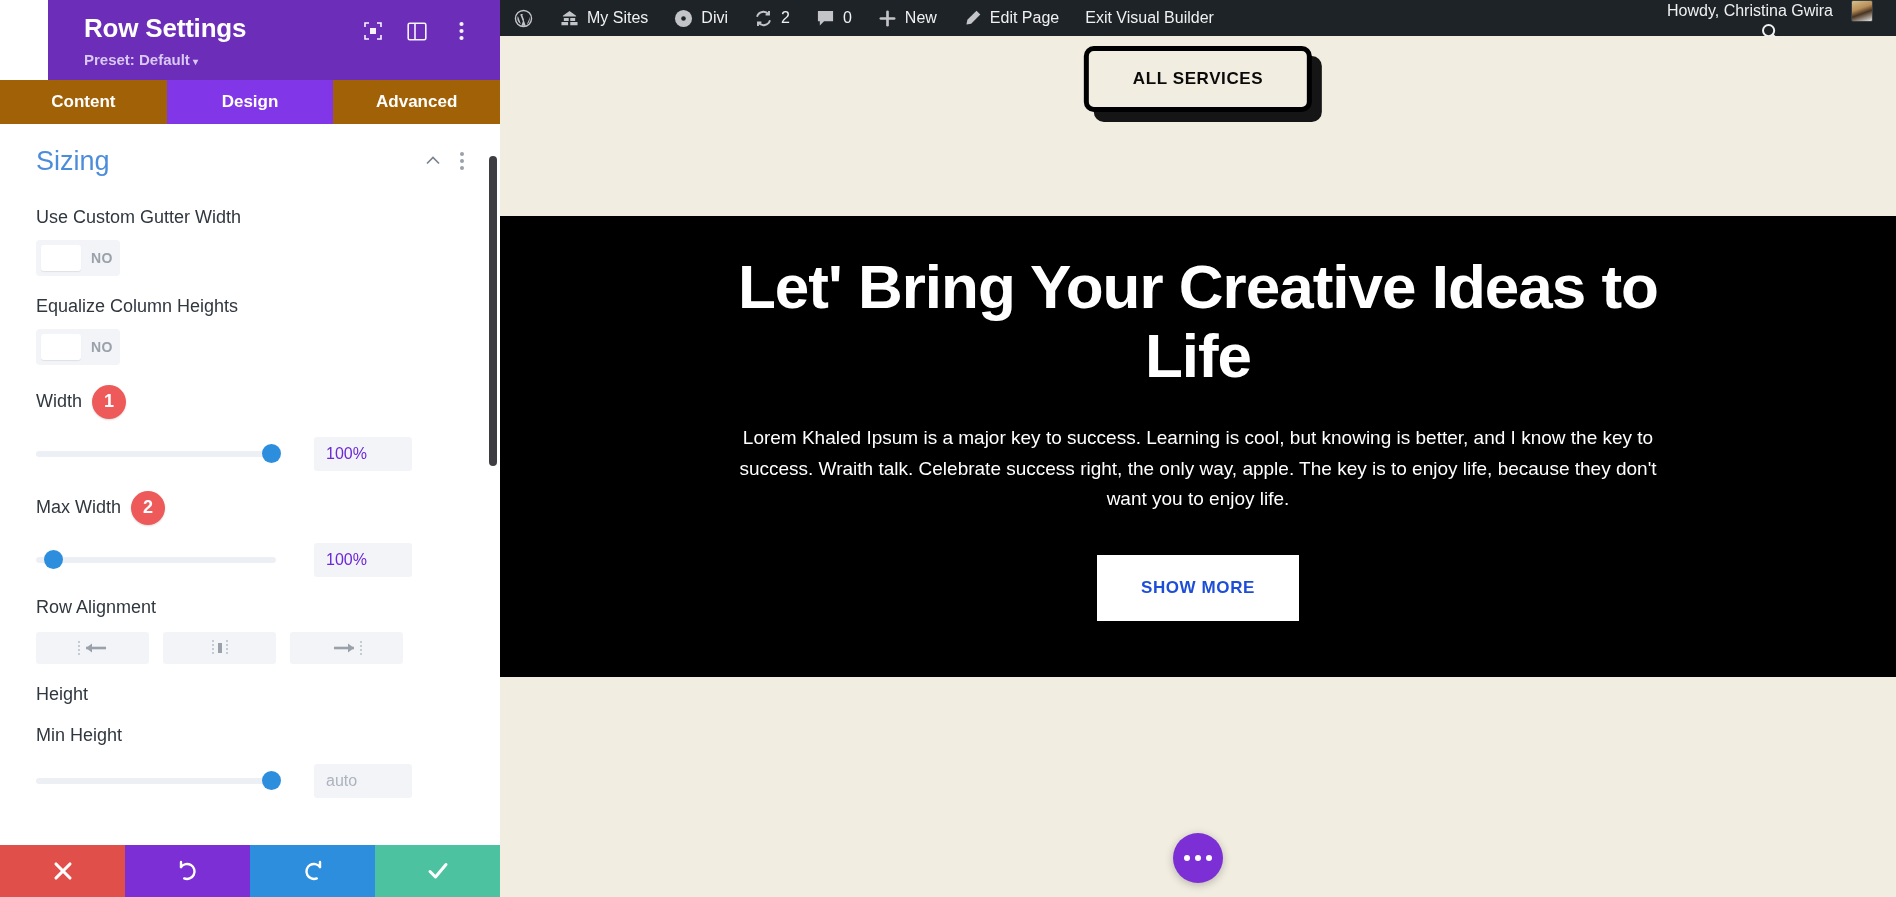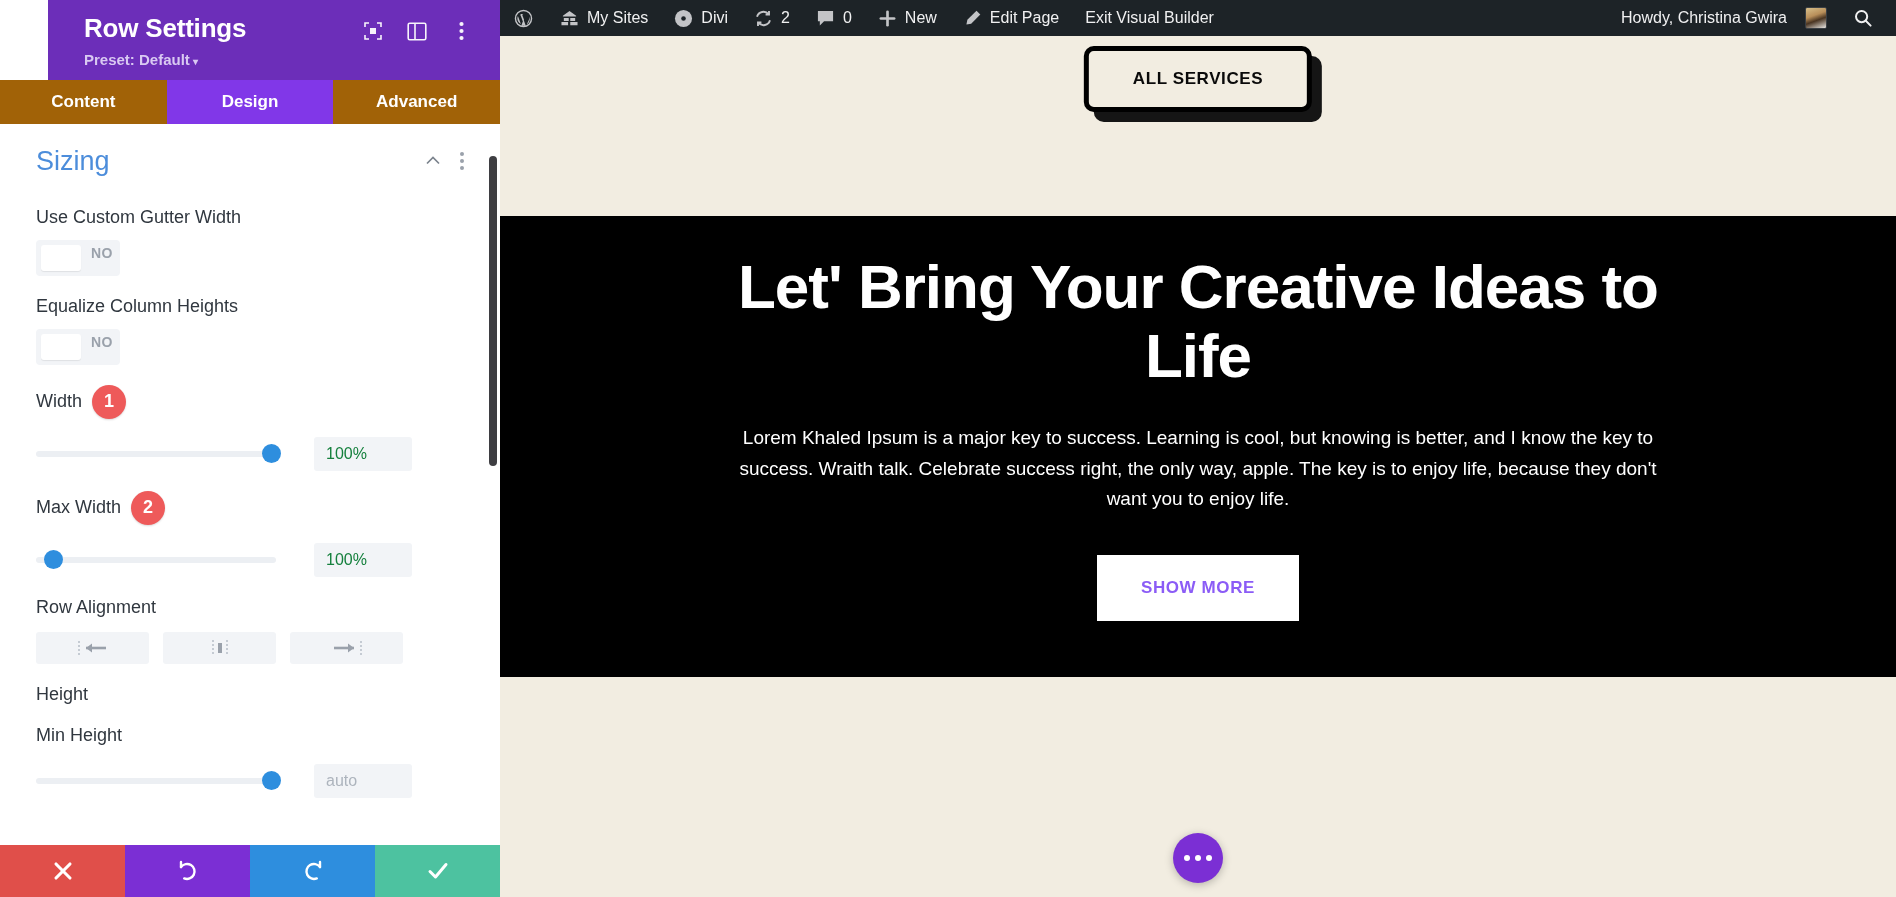--- a/index.html
+++ b/index.html
@@ -51,35 +51,35 @@
     font-size:18px; color:#30373f; display:flex; align-items:center; gap:10px;
     font-weight:400;
   }
   .badge{
     width:34px;height:34px;border-radius:50%;
     background:#ee5a5a; color:#fff; font-size:18px; font-weight:700;
     display:flex;align-items:center;justify-content:center;
     box-shadow:0 1px 2px rgba(0,0,0,.15);
   }
   .toggle{
-    margin-top:12px; display:inline-flex; 
+    margin-top:12px; display:inline-flex; align-items:center;
     background:#f2f4f7; border-radius:4px; padding:5px; gap:10px; width:84px;
   }
   .toggle .knob{ width:40px;height:26px;background:#fff;border-radius:3px;
      box-shadow:0 1px 1px rgba(0,0,0,.08);}
   .toggle .lbl{ font-size:14px;font-weight:700;color:#9aa1ab; letter-spacing:.5px;}
 
   .slider-row{ margin-top:18px; display:flex; align-items:center; gap:0; }
   .slider{ position:relative; width:245px; height:22px; display:flex; align-items:center;}
   .slider .track{ position:absolute; left:0; right:5px; height:6px; background:#eceff3; border-radius:3px;}
   .slider .thumb{ position:absolute; width:19px;height:19px;border-radius:50%;background:#2e8ede;}
   .num-input{
     margin-left:33px; width:98px; height:34px; background:#f2f4f7; border-radius:3px;
     display:flex; align-items:center; padding-left:12px;
-    font-size:16px; color:#15803d;
+    font-size:16px; color:#6d28d9;
   }
   .num-input.placeholder{ color:#adb4bd; }
 
   .align-row{ margin-top:14px; display:flex; gap:14px;}
   .align-btn{
     width:113px;height:32px;background:#f2f4f7;border-radius:3px;
     display:flex;align-items:center;justify-content:center;
   }
   .align-btn svg{ display:block; }
 
@@ -96,21 +96,21 @@
   .fbtn.redo{ background:#2e8ede; }
   .fbtn.save{ background:#4dc2a0; }
 
   
   #admin-bar{
     position:absolute; left:500px; top:0; right:0; height:36px;
     background:#1d2327; color:#f0f0f1; display:flex; align-items:center;
     font-size:16px; z-index:20;
   }
   .ab-left{ display:flex; align-items:center; height:100%; }
-  .ab-right{ margin-left:auto; display:flex; align-items:center; height:100%; padding-right:10px;}
+  .ab-right{ margin-left:auto; display:flex; align-items:center; height:100%; padding-right:10px;flex-direction:column;}
   .ab-item{
     display:flex; align-items:center; gap:8px; padding:0 13px; height:100%;
     color:#f0f0f1; white-space:nowrap;
   }
   .ab-icon{ display:flex;align-items:center;justify-content:center; }
   .avatar{
     width:22px;height:22px;border-radius:2px; margin-left:10px;
     background:linear-gradient(160deg,#d8c08a 0%,#b98f5a 38%,#4a3522 60%,#e8e6e2 100%);
     border:1px solid #3a3f44;
   }
@@ -132,21 +132,21 @@
   }
   .hero h1{
     font-size:62px; line-height:1.12; font-weight:800; letter-spacing:-1px;
     max-width:1030px; margin:0 auto;
   }
   .hero p{
     margin:32px auto 0 auto; max-width:960px;
     font-size:19px; line-height:1.62; font-weight:400; color:#fff;
   }
   .show-more{
-    display:inline-block; margin-top:40px; background:#fff; color:#8b5cf6;
+    display:inline-block; margin-top:40px; background:#fff; color:#1d4ed8;
     border:none; padding:23px 44px; font-size:17px; font-weight:700;
     letter-spacing:.6px; cursor:pointer;
   }
   .after-hero{ height:230px; position:relative; background:#f2ede1; }
   .fab{
     position:absolute; left:50%; transform:translateX(-50%); bottom:24px;
     width:50px;height:50px;border-radius:50%;background:#7b2fd4;
     display:flex;align-items:center;justify-content:center; gap:5px;
     box-shadow:0 2px 8px rgba(0,0,0,.25); cursor:pointer;
   }

